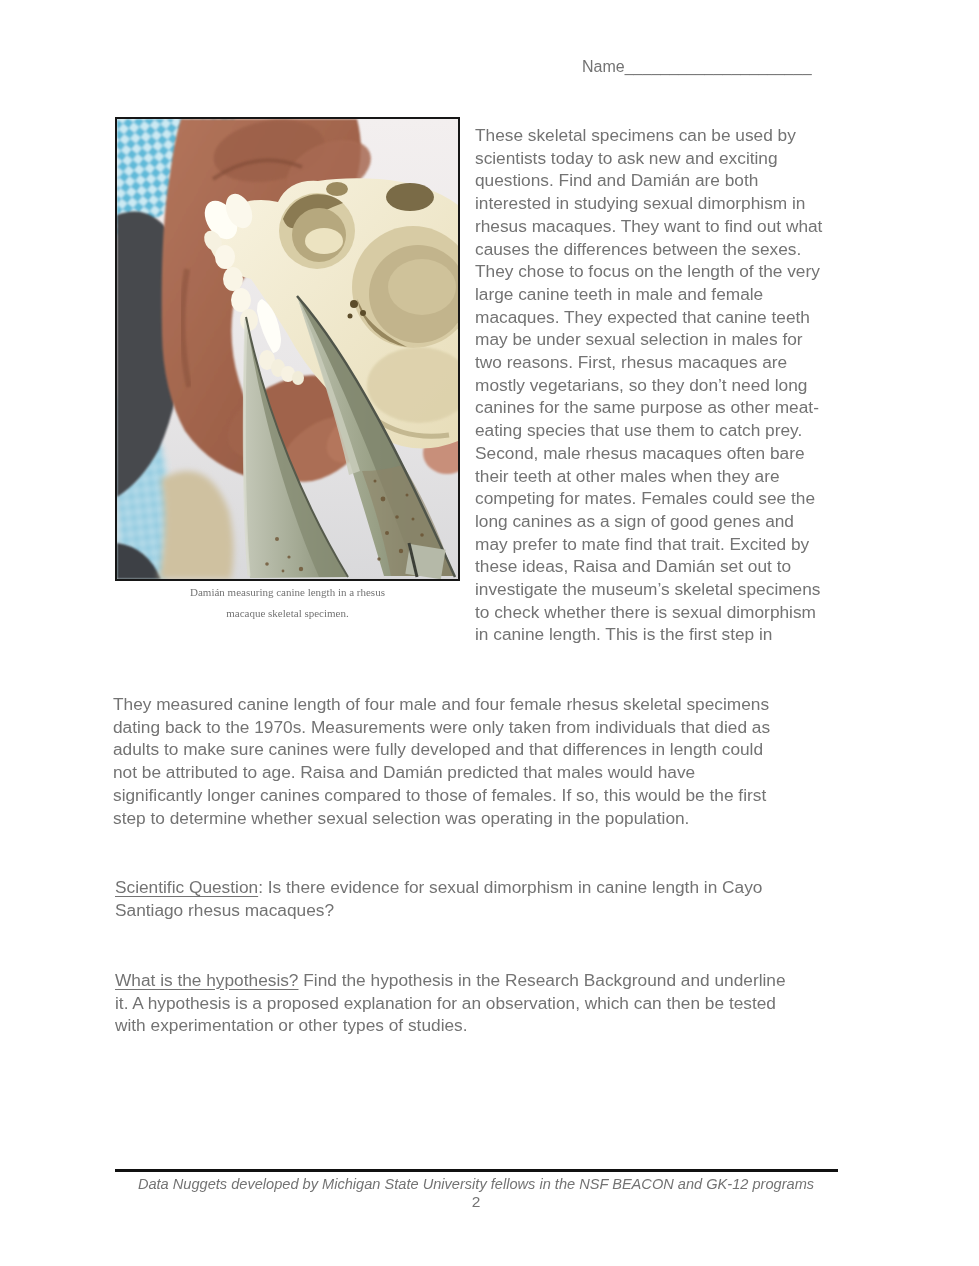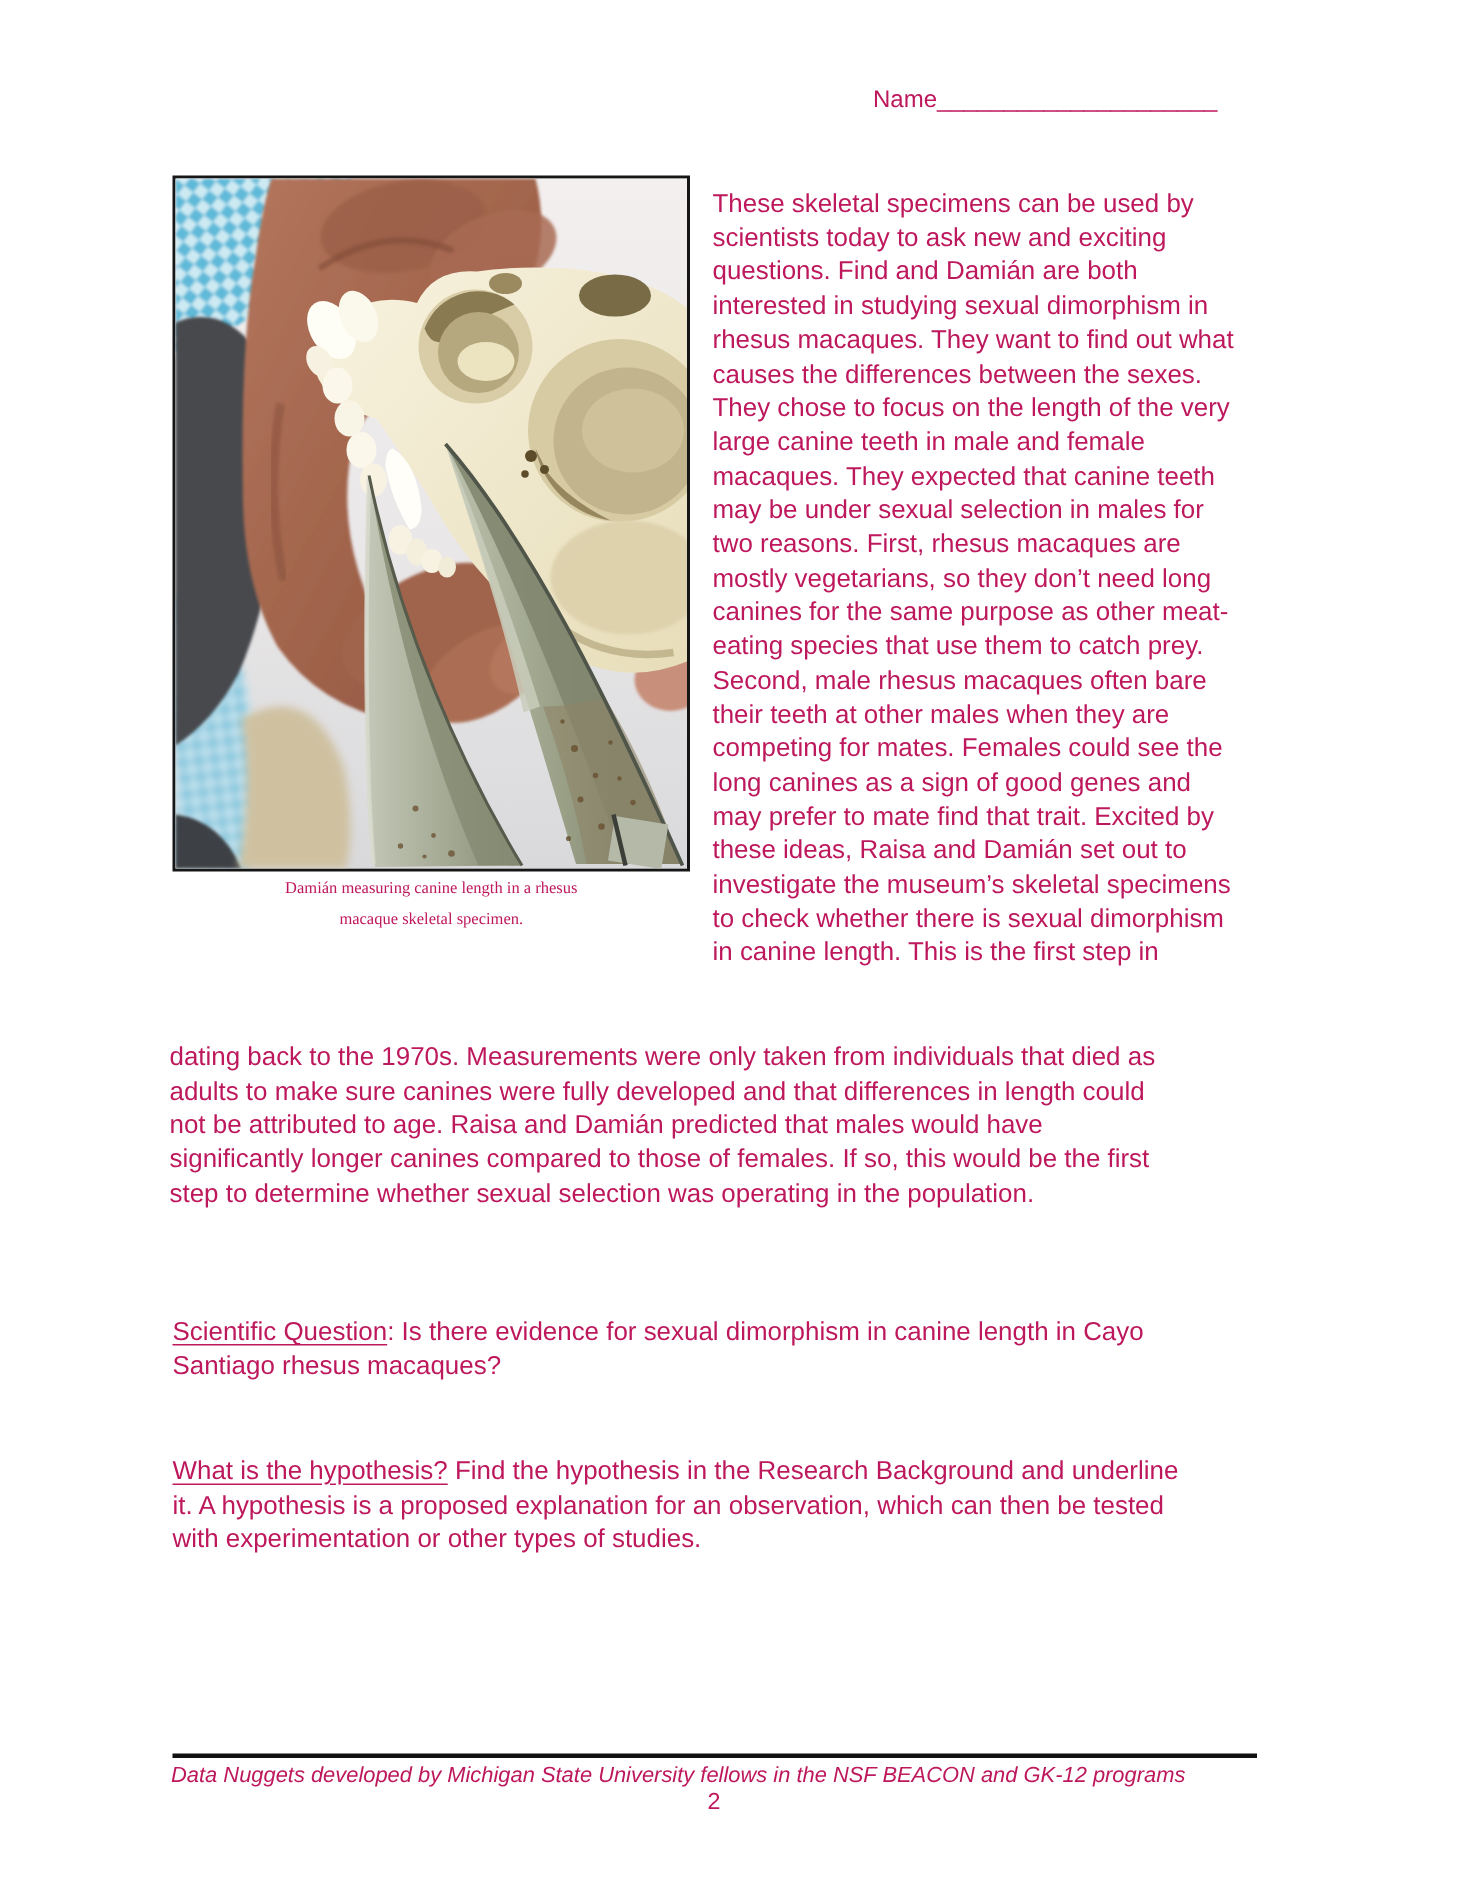--- a/index.html
+++ b/index.html
@@ -1,33 +1,33 @@
 <!DOCTYPE html>
 <html><head>
 <meta charset="utf-8">
 <style>
   html,body{margin:0;padding:0;background:#ffffff;}
   #page{position:relative;width:979px;height:1266px;background:#ffffff;
-        font-family:"Liberation Sans",sans-serif;color:#be185d;overflow:hidden;}
+        font-family:"Liberation Sans",sans-serif;color:#737373;overflow:hidden;}
   .abs{position:absolute;}
   .body-text{font-size:17.3px;line-height:22.7px;letter-spacing:0px;}
   .nowrap div{white-space:nowrap;}
   #name-line{left:582px;top:58px;font-size:16px;}
   #photo-frame{left:115px;top:117px;width:341px;height:460px;border:2px solid #161616;box-sizing:content-box;}
   #photo-frame svg{display:block;}
   #caption{left:115px;top:582px;width:345px;text-align:center;
            font-family:"Liberation Serif",serif;font-size:11px;line-height:21px;}
   #intro-col{left:475px;top:124px;width:400px;}
   #intro-wrap-line{left:112px;top:645px;width:800px;}
   #methods{left:113px;top:693px;width:800px;}
   #sci-q{left:115px;top:876px;width:800px;}
   #hypo{left:115px;top:969px;width:800px;}
   .iu{text-decoration:underline;text-underline-offset:3px;}
   #footer-rule{left:115px;top:1169px;width:723px;height:2.5px;background:#111111;}
-  #footer-credit{left:114px;top:1175px;width:724px;text-align:left;
+  #footer-credit{left:114px;top:1175px;width:724px;text-align:center;
                  font-style:italic;font-size:14.6px;line-height:18px;}
   #page-num{left:114px;top:1193px;width:724px;text-align:center;font-size:15.5px;}
 </style>
 </head>
 <body>
 
 <div id="page">
 
   <div id="name-line" class="abs"><span>Name</span><span>_____________________</span></div>
 
@@ -201,20 +201,21 @@
       <div>competing for mates. Females could see the</div>
       <div>long canines as a sign of good genes and</div>
       <div>may prefer to mate find that trait. Excited by</div>
       <div>these ideas, Raisa and Damián set out to</div>
       <div>investigate the museum’s skeletal specimens</div>
       <div>to check whether there is sexual dimorphism</div>
       <div>in canine length. This is the first step in</div>
     </div>
 
   <div id="methods" class="abs body-text nowrap">
+      <div>They measured canine length of four male and four female rhesus skeletal specimens</div>
       <div>dating back to the 1970s. Measurements were only taken from individuals that died as</div>
       <div>adults to make sure canines were fully developed and that differences in length could</div>
       <div>not be attributed to age. Raisa and Damián predicted that males would have</div>
       <div>significantly longer canines compared to those of females. If so, this would be the first</div>
       <div>step to determine whether sexual selection was operating in the population.</div>
     </div>
 
   <div id="sci-q" class="abs body-text nowrap">
     <div><span class="iu">Scientific Question</span><span>: Is there evidence for sexual dimorphism in canine length in Cayo</span></div>
     <div>Santiago rhesus macaques?</div>

